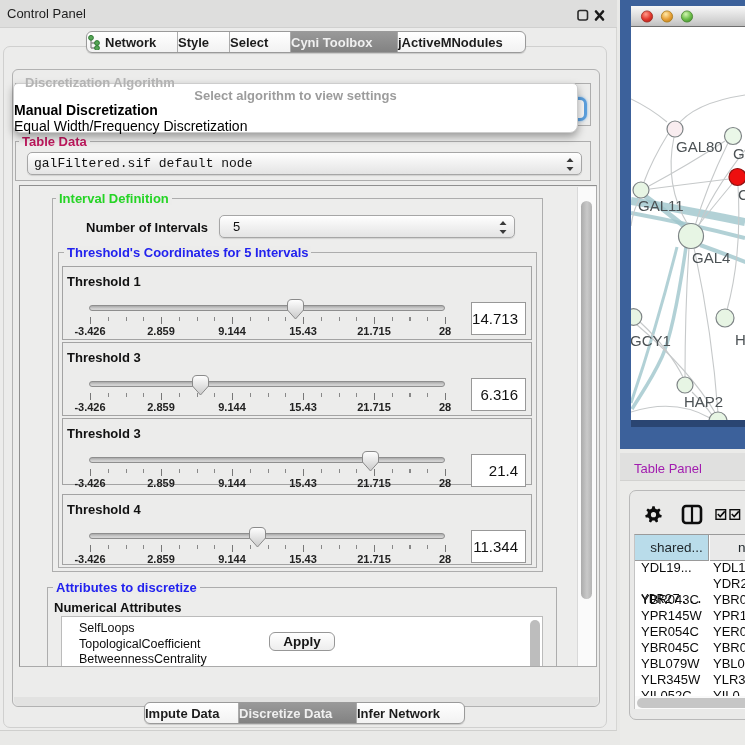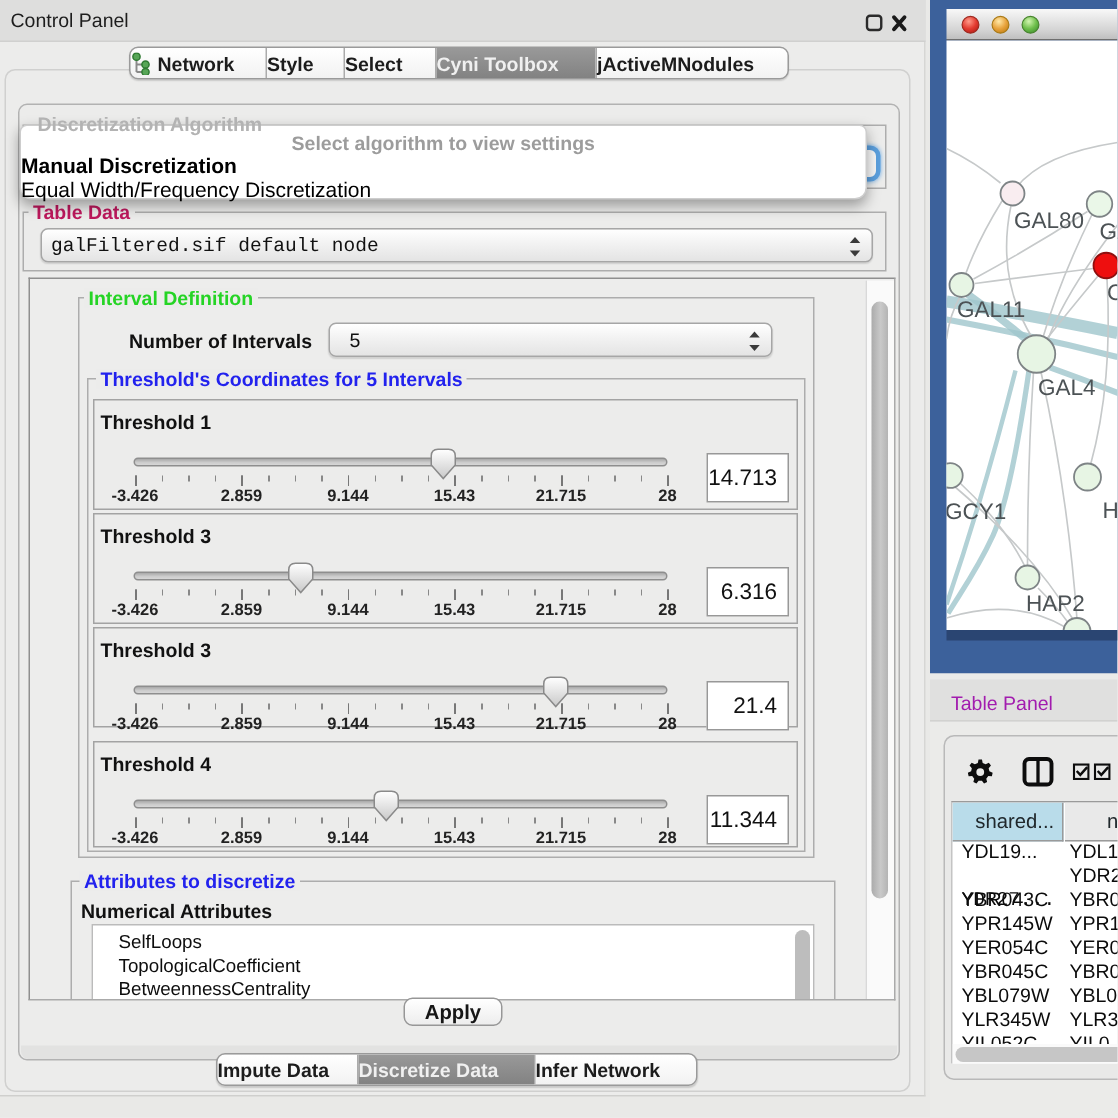--- a/index.html
+++ b/index.html
@@ -190,21 +190,21 @@
 
     <div class="gbox" style="left:33px;top:400px;width:510px;height:110px;"></div>
     <div class="glabel" style="left:39px;top:394px;color:#2222ee;font-weight:bold;">Attributes to discretize</div>
     <div class="blocklabel" style="left:40px;top:413px;">Numerical Attributes</div>
     <div class="abs" style="left:47px;top:429px;width:482px;height:67px;background:#fff;border:1px solid #bbb;">
       <div style="font-size:12.5px;color:#0d0d0d;margin:4px 0 0 17px;line-height:15.6px;">SelfLoops<br>TopologicalCoefficient<br>BetweennessCentrality</div>
       <div class="abs" style="right:2px;top:3px;width:10px;height:58px;border-radius:5px;background:#bdbdbd;"></div>
     </div>
   </div>
 
-  <div class="abs" style="left:269px;top:665px;width:66px;height:19px;border:1px solid #979797;border-radius:6px;background:linear-gradient(#ffffff,#ededed);text-align:center;font-size:13.5px;font-weight:600;color:#161616;line-height:17px;">Apply</div>
+  <div class="abs" style="left:269px;top:632px;width:66px;height:19px;border:1px solid #979797;border-radius:6px;background:linear-gradient(#ffffff,#ededed);text-align:center;font-size:13.5px;font-weight:600;color:#161616;line-height:17px;">Apply</div>
 
   <div class="seg" style="left:144px;top:702px;width:321px;height:22px;">
     <div style="width:94px;">Impute Data</div>
     <div class="sel" style="width:118px;">Discretize Data</div>
     <div style="width:107px;">Infer Network</div>
   </div>
 </div>
 
 <div class="abs" style="left:13px;top:83px;width:565px;height:50px;background:#ffffff;border:1px solid #cdcdcd;border-radius:5px 5px 8px 8px;box-shadow:0 4px 9px rgba(0,0,0,0.35);">
   <div class="abs" style="left:0px;top:18px;font-size:14px;font-weight:bold;color:#000;">Manual Discretization</div>

